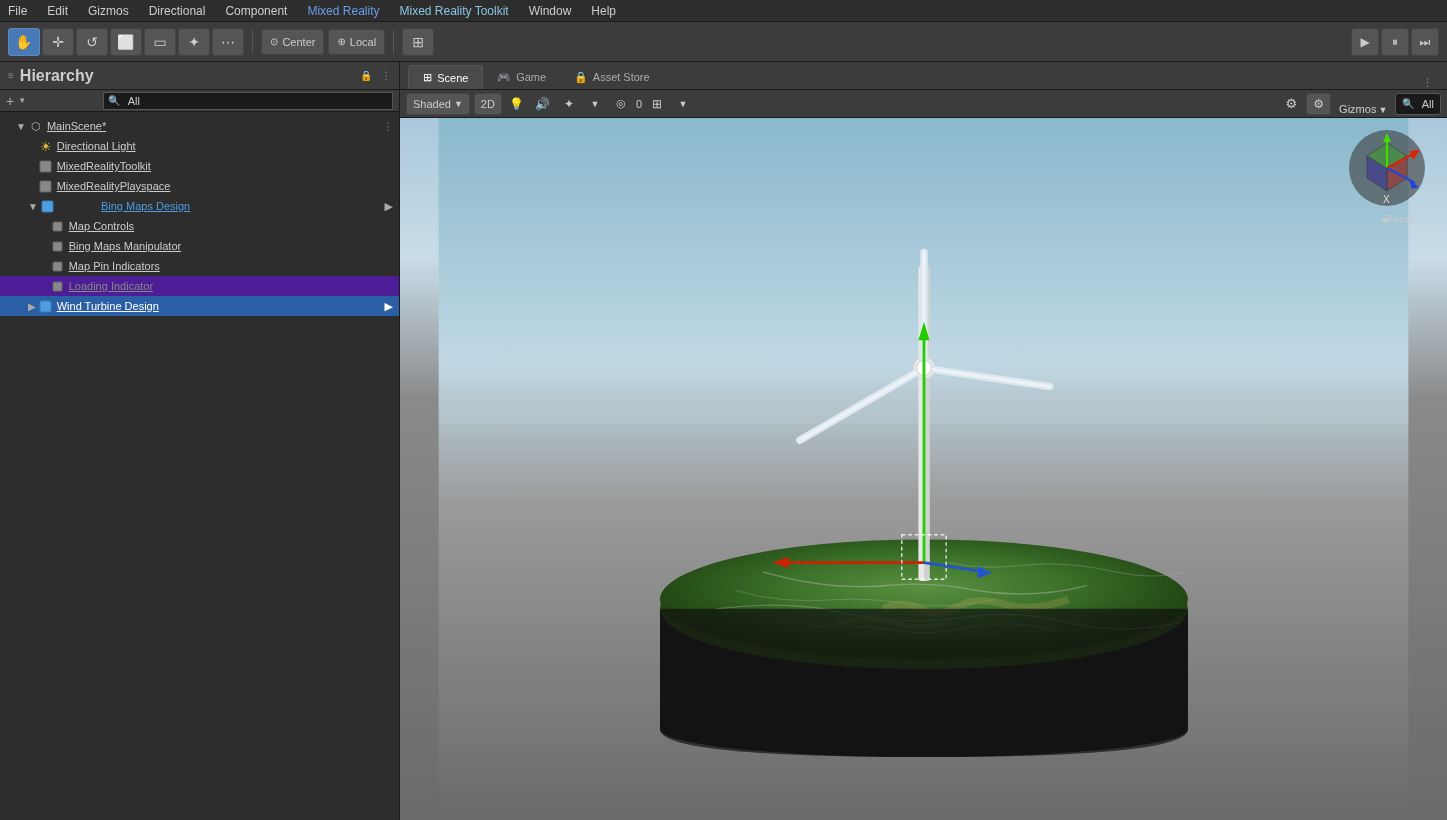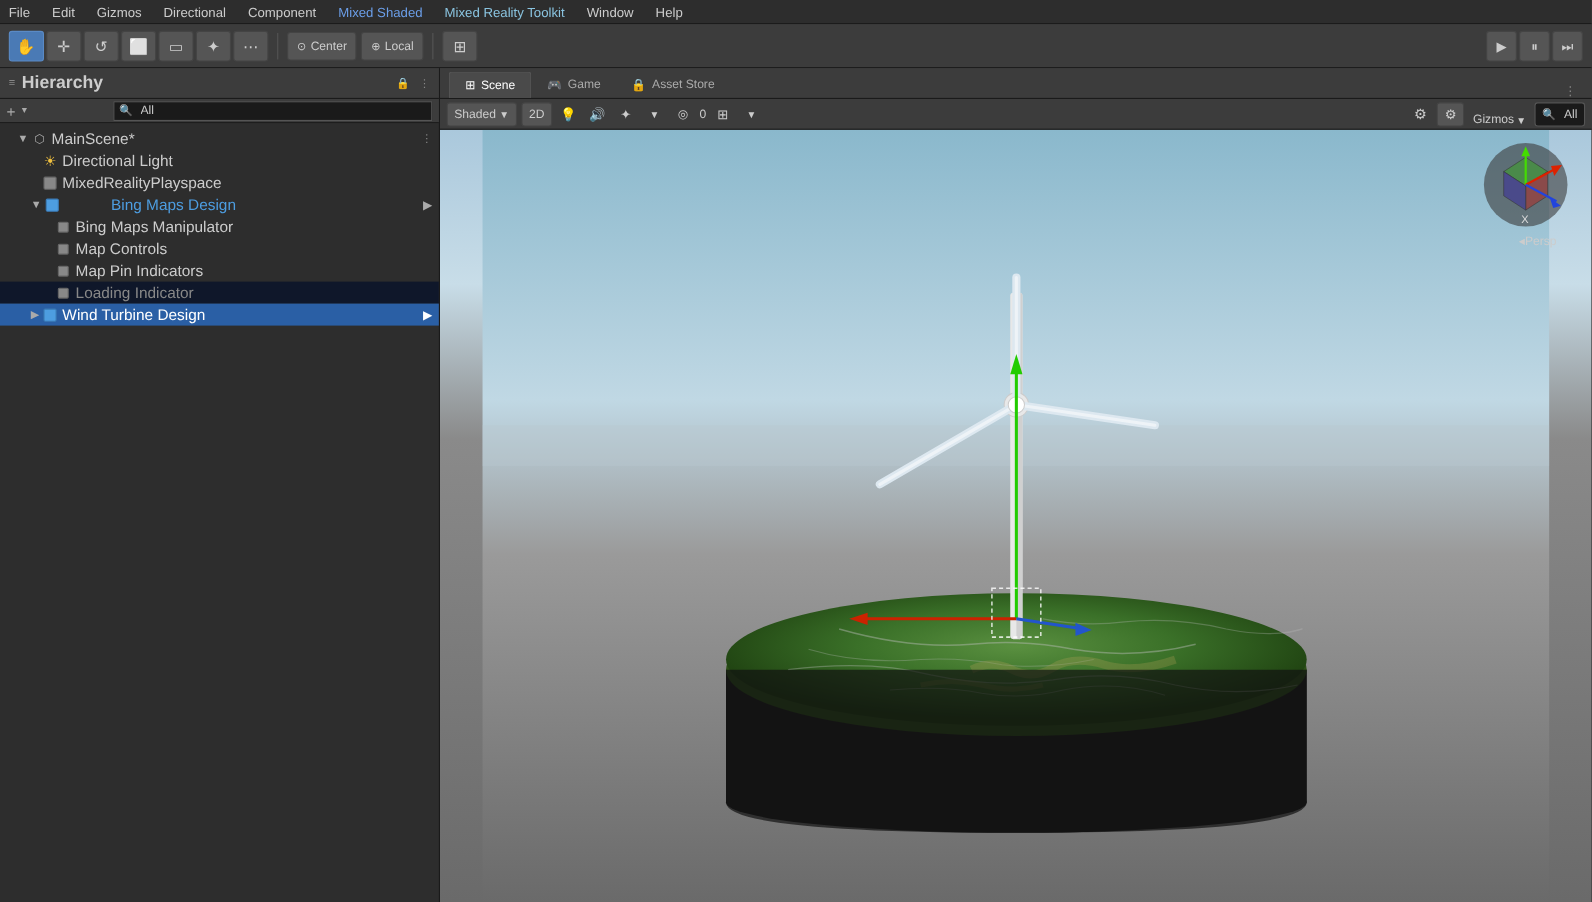--- a/index.html
+++ b/index.html
@@ -37,21 +37,21 @@
     #hierarchy-header { height: 28px; background: #3c3c3c; display: flex; align-items: center; padding: 0 8px; gap: 6px; border-bottom: 1px solid #1a1a1a; }
     #hierarchy-header .panel-title { color: #ccc; font-size: 16px; font-weight: bold; }
     .header-icon { font-size: 10px; color: #888; cursor: pointer; }
     #hierarchy-search { height: 22px; background: #3c3c3c; display: flex; align-items: center; padding: 2px 6px; border-bottom: 1px solid #1a1a1a; gap: 4px; }
     #hierarchy-search input { background: #1a1a1a; border: 1px solid #555; color: #ccc; font-size: 11px; padding: 1px 4px; width: 100%; outline: none; }
     #hierarchy-tree { flex: 1; overflow-y: auto; padding: 4px 0; }
 
     .tree-item { display: flex; align-items: center; height: 20px; padding-left: 4px; cursor: pointer; white-space: nowrap; }
     .tree-item.selected { background: #2a5fa5; }
     .tree-icon { width: 16px; height: 16px; display: flex; align-items: center; justify-content: center; margin-right: 3px; }
-    .tree-label { font-size: 14px; color: #ccc; }
+    .tree-label { font-size: 11px; color: #ccc; text-decoration: underline; }
     .tree-label.blue { color: #4d9de0; padding-left: 42px; }
     .tree-label.gray { color: #888; }
     .indent1 { padding-left: 16px; }
     .indent2 { padding-left: 28px; }
     .indent3 { padding-left: 40px; }
     .tree-item .expand-arrow { color: #aaa; font-size: 10px; margin-right: 2px; }
     .tree-more-btn { margin-left: auto; margin-right: 6px; font-size: 10px; color: #888; }
 
     
     #scene-panel { flex: 1; display: flex; flex-direction: column; }
@@ -88,21 +88,21 @@
   </style>
 </head>
 <body>
 
 <div id="menu-bar">
   <span class="menu-item">File</span>
   <span class="menu-item">Edit</span>
   <span class="menu-item">Gizmos</span>
   <span class="menu-item">Directional</span>
   <span class="menu-item">Component</span>
-  <span class="menu-item highlight">Mixed Shaded</span>
+  <span class="menu-item highlight">Mixed Reality</span>
   <span class="menu-item highlight2">Mixed Reality Toolkit</span>
   <span class="menu-item">Window</span>
   <span class="menu-item">Help</span>
 </div>
 
 <div id="toolbar">
   <div class="tool-group">
     <div class="tool-btn active" title="Hand Tool">✋</div>
     <div class="tool-btn" title="Move">✛</div>
     <div class="tool-btn" title="Rotate">↺</div>
@@ -159,28 +159,37 @@
         <span class="tree-label">MainScene*</span>
         <span class="tree-more-btn">⋮</span>
       </div>
 
       <div class="tree-item indent2">
         <span class="expand-arrow" style="visibility:hidden;">▶</span>
         <span class="tree-icon" style="color:#f0c040; font-size:13px;">☀</span>
         <span class="tree-label">Directional Light</span>
       </div>
 
-
       <div class="tree-item indent2">
         <span class="expand-arrow" style="visibility:hidden;">▶</span>
         <span class="tree-icon">
           <svg width="13" height="13" viewBox="0 0 13 13">
               <rect x="1" y="1" width="11" height="11" fill="#888" stroke="#666" stroke-width="1" rx="1"></rect>
             </svg>
         </span>
+        <span class="tree-label">MixedRealityToolkit</span>
+      </div>
+
+      <div class="tree-item indent2">
+        <span class="expand-arrow" style="visibility:hidden;">▶</span>
+        <span class="tree-icon">
+          <svg width="13" height="13" viewBox="0 0 13 13">
+              <rect x="1" y="1" width="11" height="11" fill="#888" stroke="#666" stroke-width="1" rx="1"></rect>
+            </svg>
+        </span>
         <span class="tree-label">MixedRealityPlayspace</span>
       </div>
 
       <div class="tree-item indent2">
         <span class="expand-arrow">▼</span>
         <span class="tree-icon">
           <svg width="13" height="13" viewBox="0 0 13 13">
               <rect x="1" y="1" width="11" height="11" fill="#4d9de0" stroke="#3a7ab5" stroke-width="1" rx="1"></rect>
             </svg>
         </span>
@@ -188,44 +197,44 @@
         <span style="margin-left:auto; margin-right:6px; font-size:11px; color:#aaa;">▶</span>
       </div>
 
       <div class="tree-item indent3">
         <span class="expand-arrow" style="visibility:hidden;">▶</span>
         <span class="tree-icon">
           <svg width="11" height="11" viewBox="0 0 11 11">
               <rect x="1" y="1" width="9" height="9" fill="#888" stroke="#666" stroke-width="1" rx="1"></rect>
             </svg>
         </span>
-        <span class="tree-label">Bing Maps Manipulator</span>
+        <span class="tree-label">Map Controls</span>
       </div>
 
       <div class="tree-item indent3">
         <span class="expand-arrow" style="visibility:hidden;">▶</span>
         <span class="tree-icon">
           <svg width="11" height="11" viewBox="0 0 11 11">
               <rect x="1" y="1" width="9" height="9" fill="#888" stroke="#666" stroke-width="1" rx="1"></rect>
             </svg>
         </span>
-        <span class="tree-label">Map Controls</span>
+        <span class="tree-label">Bing Maps Manipulator</span>
       </div>
 
       <div class="tree-item indent3">
         <span class="expand-arrow" style="visibility:hidden;">▶</span>
         <span class="tree-icon">
           <svg width="11" height="11" viewBox="0 0 11 11">
               <rect x="1" y="1" width="9" height="9" fill="#888" stroke="#666" stroke-width="1" rx="1"></rect>
             </svg>
         </span>
         <span class="tree-label">Map Pin Indicators</span>
       </div>
 
-      <div class="tree-item indent3" style="background:#0f172a;text-align:center;">
+      <div class="tree-item indent3" style="background:#4c1d95;text-align:center;">
         <span class="expand-arrow" style="visibility:hidden;">▶</span>
         <span class="tree-icon">
           <svg width="11" height="11" viewBox="0 0 11 11">
               <rect x="1" y="1" width="9" height="9" fill="#888" stroke="#666" stroke-width="1" rx="1"></rect>
             </svg>
         </span>
         <span class="tree-label gray">Loading Indicator</span>
       </div>
 
       <div class="tree-item indent2 selected">

